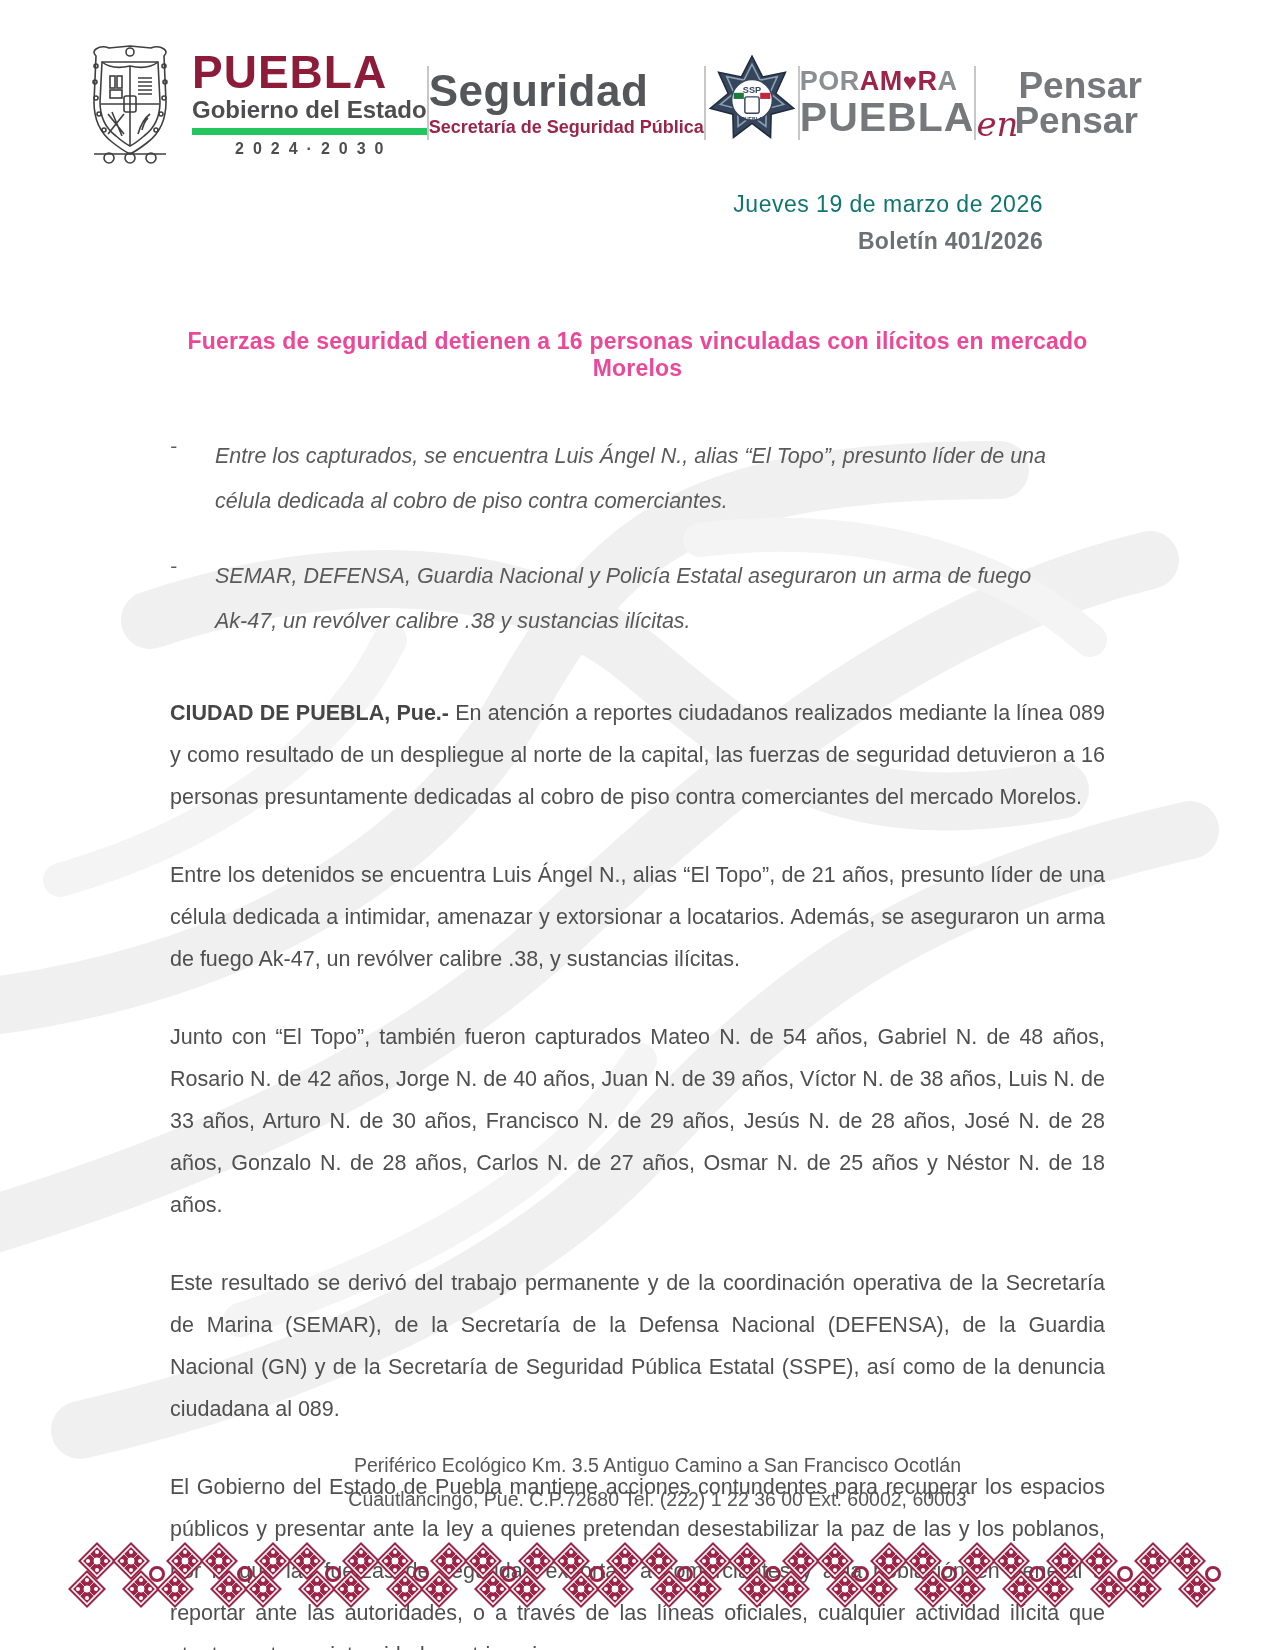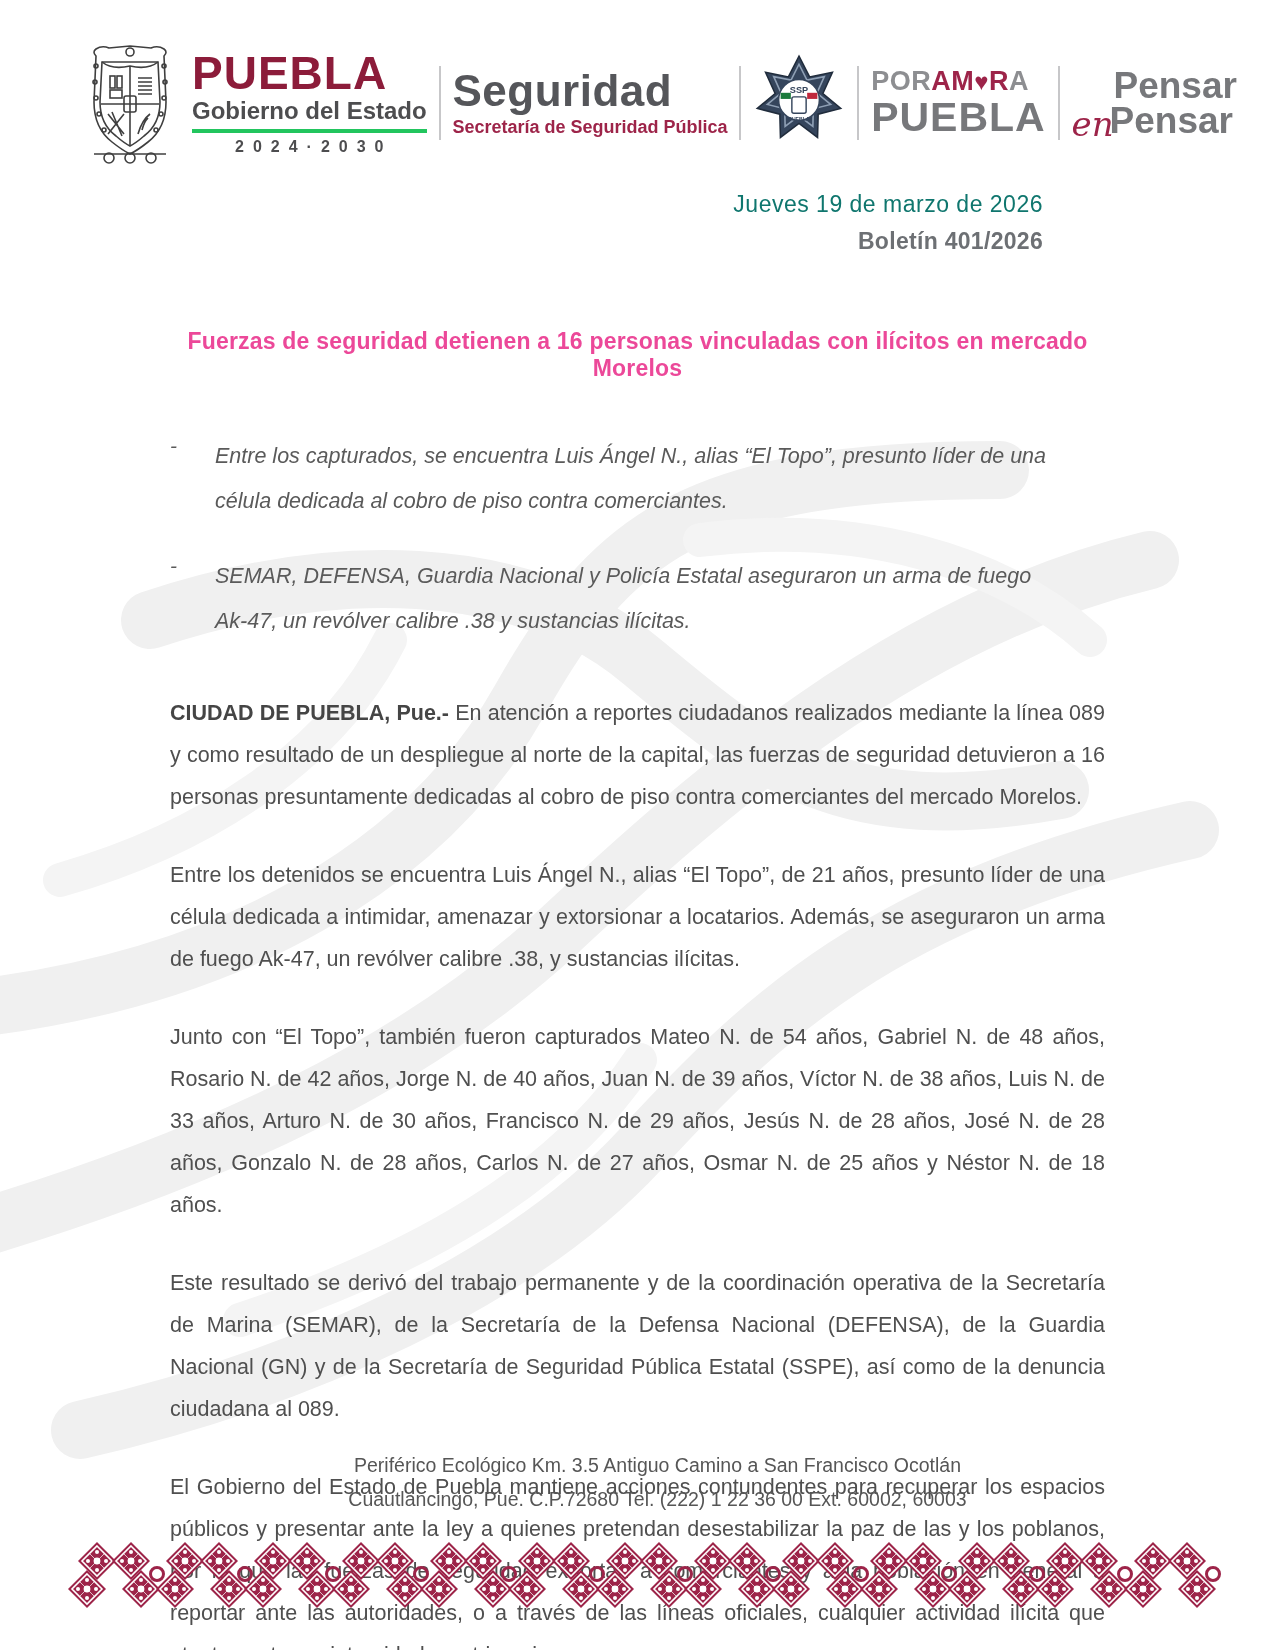--- a/index.html
+++ b/index.html
@@ -7,28 +7,28 @@
   .page {
     position:relative; width:1275px; height:1650px; margin:0 auto;
     background:#ffffff; overflow:hidden;
     font-family:"Liberation Sans", sans-serif; color:#4f4f4f;
   }
   
   .watermark { position:absolute; left:0; top:0; width:1275px; height:1650px; z-index:0; pointer-events:none; }
   
   .header {
     position:relative; z-index:2;
-    display:flex; align-items:center; justify-content:space-between;
-    padding:38px 38px 0 82px; height:168px;
+    display:flex; align-items:center; 
+    padding:38px 78px 0 82px; height:168px;
   }
   .vsep { width:2px; height:74px; background:#c7c7c9; flex:0 0 auto; }
   .brand-puebla { display:flex; align-items:center; gap:14px; }
   .coat-svg { width:96px; height:122px; }
   .puebla-text .t1 { font-size:46px; font-weight:bold; letter-spacing:1px; color:#8c1c3a; line-height:1.0; }
-  .puebla-text .t2 { font-size:24px; font-weight:bold; color:#4d4d4f; border-bottom:4px solid #22c55e; padding-bottom:3px; line-height:1.25; }
+  .puebla-text .t2 { font-size:24px; font-weight:bold; color:#4d4d4f; border-bottom:7px solid #22c55e; padding-bottom:3px; line-height:1.25; }
   .puebla-text .t3 { font-size:16px; font-weight:bold; color:#4d4d4f; letter-spacing:9px; margin-top:5px;margin-left:43px; }
   .brand-seguridad { text-align:left; }
   .brand-seguridad .t1 { font-size:44px; font-weight:bold; color:#55565a; letter-spacing:0.5px; line-height:1.05; }
   .brand-seguridad .t2 { font-size:18px; font-weight:bold; color:#9d2449; margin-top:2px; }
   .badge-svg { width:92px; height:102px; }
   .brand-amor { text-align:left; line-height:1.0; }
   .brand-amor .l1 { font-size:27px; letter-spacing:0.5px; }
   .brand-amor .l1 .g { color:#8d8e91; font-weight:bold; }
   .brand-amor .l1 .r { color:#9d2449; font-weight:bold; }
   .brand-amor .l1 .heart { color:#9d2449; font-size:24px; }

